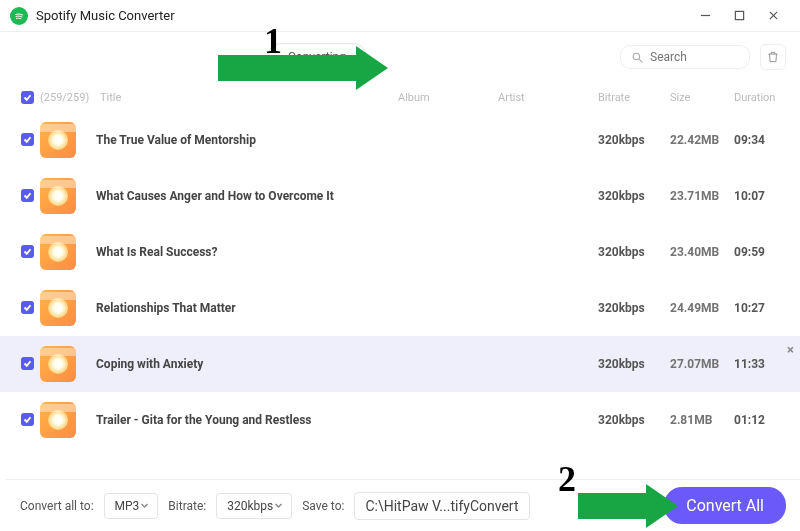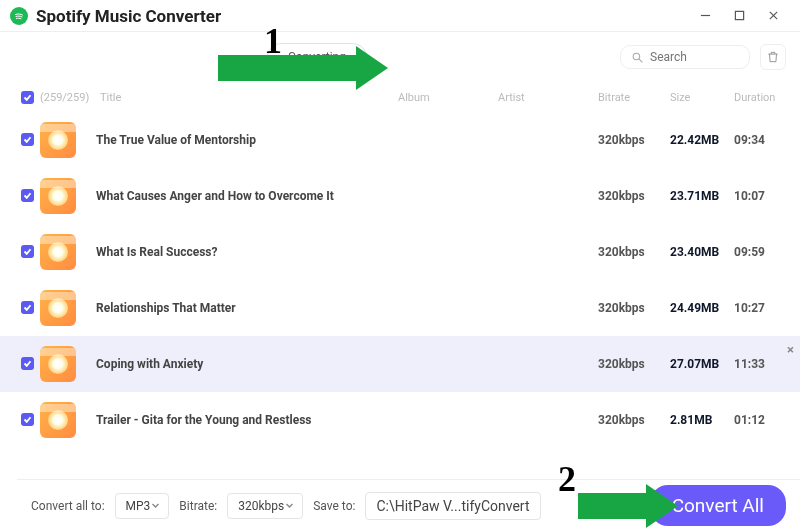--- a/index.html
+++ b/index.html
@@ -1,21 +1,21 @@
 <!DOCTYPE html>
 <html><head>
 <meta charset="utf-8">
 <style>
   * { box-sizing: border-box; margin: 0; padding: 0; font-family: -apple-system, BlinkMacSystemFont, "Segoe UI", Roboto, Arial, sans-serif; }
   body { width: 800px; height: 531px; background: #fff; overflow: hidden; position: relative; }
 
   .titlebar { height: 32px; display: flex; align-items: center; padding: 0 10px; border-bottom: 1px solid #eee; }
   .logo { width: 18px; height: 18px; border-radius: 50%; background: #1db954; display: flex; align-items: center; justify-content: center; margin-right: 8px; }
   .logo svg { width: 12px; height: 12px; }
-  .app-title { font-size: 17px; font-weight: 700; color: #222; flex: 1; }
+  .app-title { font-size: 13px; font-weight: 400; color: #222; flex: 1; }
   .winbtn { width: 34px; height: 24px; display: flex; align-items: center; justify-content: center; color: #555; font-size: 13px; cursor: pointer; }
   .winbtn svg { width: 11px; height: 11px; stroke: #555; stroke-width: 1.3; fill: none; }
 
   .toolbar { height: 50px; display: flex; align-items: center; padding: 0 14px; }
   .tool-spacer { flex: 1; }
   .tab-group { display: flex; gap: 0; align-items: center; }
   .tab-pill { border: 1px solid #e2e2e2; border-radius: 16px; padding: 6px 20px; font-size: 12px; color: #555; background: #fff; cursor: pointer; }
   .search-wrap { display: flex; align-items: center; border: 1px solid #eee; border-radius: 10px; padding: 4px 10px; width: 130px; margin-right: 10px; }
   .search-wrap svg { width: 13px; height: 13px; stroke: #aaa; stroke-width: 2; fill: none; margin-right: 6px; }
   .search-input { border: none; outline: none; font-size: 12px; color: #888; flex: 1; width: 100%; }
@@ -37,32 +37,32 @@
 
   .list { height: 352px; overflow: hidden; font-weight: bold; }
   .row { display: flex; align-items: center; height: 56px; padding: 0 14px; font-size: 12px; color: #333; border-bottom: 1px solid transparent; position: relative; }
   .row.highlight { background: #efeffb; }
   .row .cover { width: 36px; height: 36px; border-radius: 6px; background: linear-gradient(135deg,#ffb347,#ff8c42); margin-right: 20px; position: relative; overflow: hidden; display:flex;align-items:center;justify-content:center; }
   .row .cover::after { content:""; width: 20px; height: 20px; border-radius: 50%; background: radial-gradient(circle,#fff 0%,#ffe 30%,#ffd27a 70%); }
   .row .cover::before { content:""; position:absolute; top:3px; left:3px; font-size:4px; color:#7a5; letter-spacing:0; }
   .row .cover .strip { position:absolute; top:2px; left:0; right:0; height:8px; background:rgba(255,255,255,.4); font-size:5px; color:#7a5; text-align:center; line-height:8px;}
   .row-title { flex: 1 1 340px; color:#444; }
   .row-bitrate { width: 72px; color:#555; }
-  .row-size { width: 64px; color:#0f172a; }
+  .row-size { width: 64px; color:#737373; }
   .row-duration { width: 52px; color:#555; }
   .row .close-x { position:absolute; right:6px; top:6px; font-size:13px; color:#888; cursor:pointer; }
 
-  .footer { position: absolute; bottom: 0; left: 17px; right: 0; height: 52px; border-top: 1px solid #eee; display: flex; align-items: center; padding: 0 14px; gap: 10px; font-size: 12px; color: #555; background:#fff; }
+  .footer { position: absolute; bottom: 0; left: 6px; right: 0; height: 52px; border-top: 1px solid #eee; display: flex; align-items: center; padding: 0 14px; gap: 10px; font-size: 12px; color: #555; background:#fff; }
   .footer label { font-size: 12px; color: #555; }
   .fsel { border: 1px solid #e4e4e4; border-radius: 4px; padding: 5px 18px 5px 10px; font-size: 12px; color: #444; background: #fff; position: relative; cursor: pointer; }
   .fsel .chev { position: absolute; right: 8px; top: 50%; transform: translateY(-50%); }
   .fsel .chev svg { width: 9px; height: 9px; stroke:#888; stroke-width:1.8; fill:none; }
   .savebox { border: 1px solid #e4e4e4; border-radius: 4px; padding: 5px 10px; font-size: 14px; color: #444; min-width: 160px; }
   .footer-spacer { flex: 1; }
-  .convert-btn { background: #6a5af9; color: #fff; border: none; border-radius: 18px; padding: 9px 22px; font-size: 19px; cursor: pointer; }
+  .convert-btn { background: #6a5af9; color: #fff; border: none; border-radius: 18px; padding: 9px 22px; font-size: 16px; cursor: pointer; }
 
   
   .arrow { position: absolute; display: flex; align-items: center; z-index: 50; pointer-events: none; }
   .arrow .shaft { height: 26px; background: #18a644; }
   .arrow .head { width: 0; height: 0; border-top: 22px solid transparent; border-bottom: 22px solid transparent; border-left: 32px solid #18a644; }
   .arrow .num { position: absolute; font-size: 36px; font-weight: 900; color: #000; font-family: Georgia, serif; }
   .arrow1 { left: 218px; top: 46px; }
   .arrow1 .shaft { width: 138px; }
   .arrow1 .num { left: 46px; top: -26px; }
   .arrow2 { left: 578px; top: 484px; }

